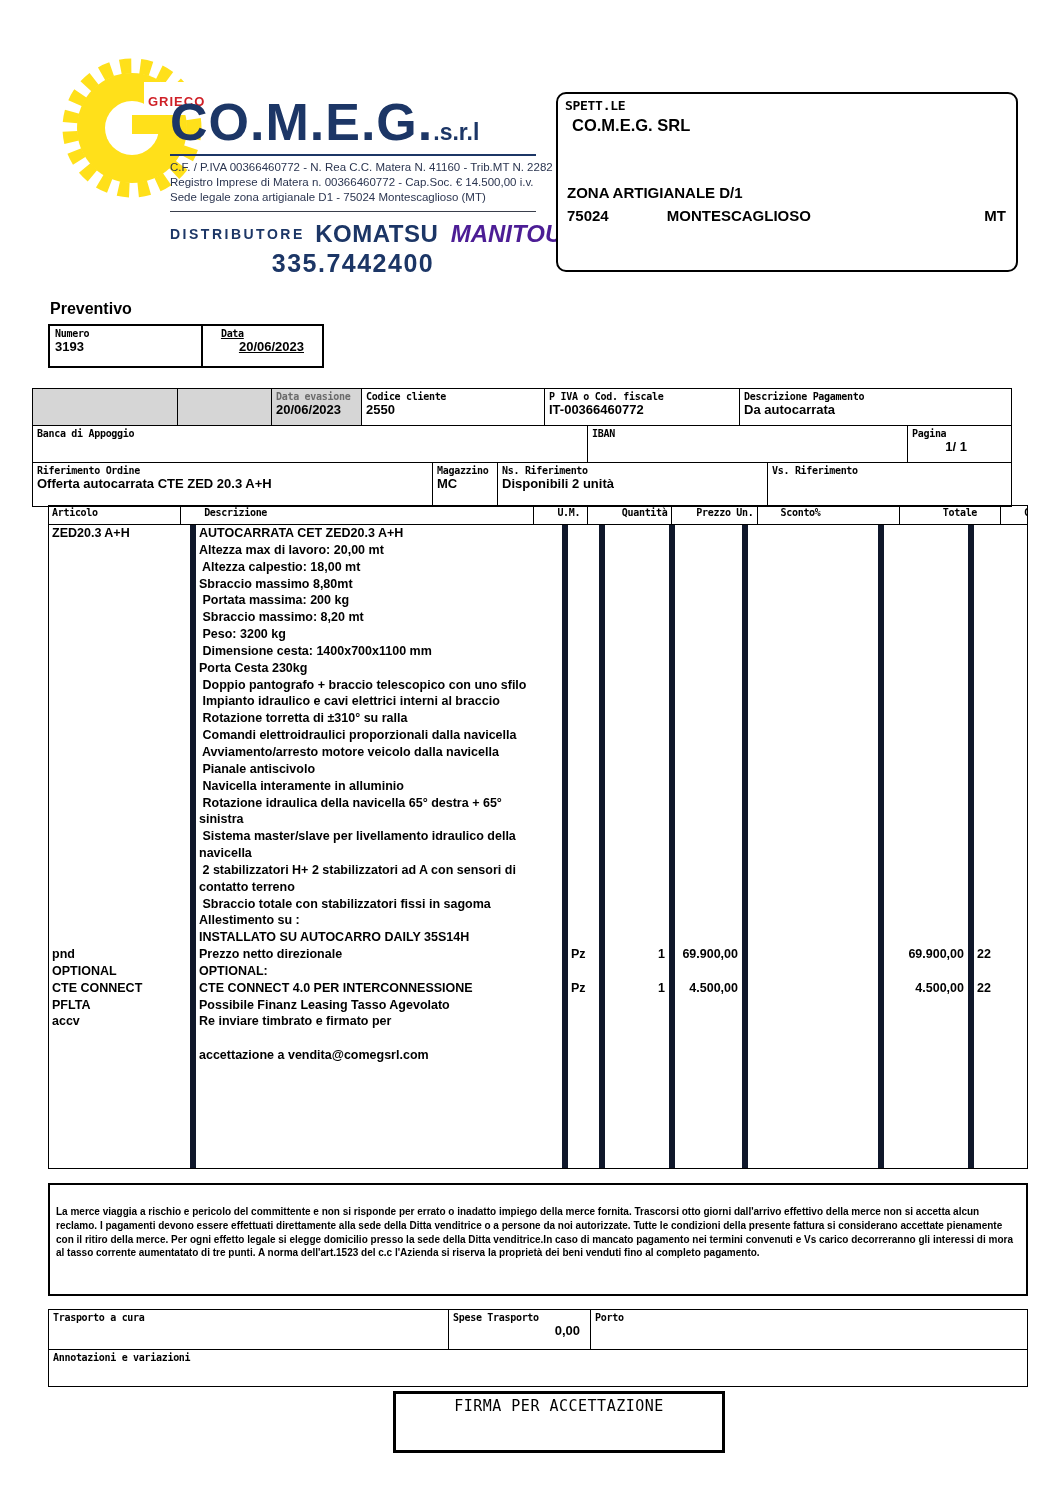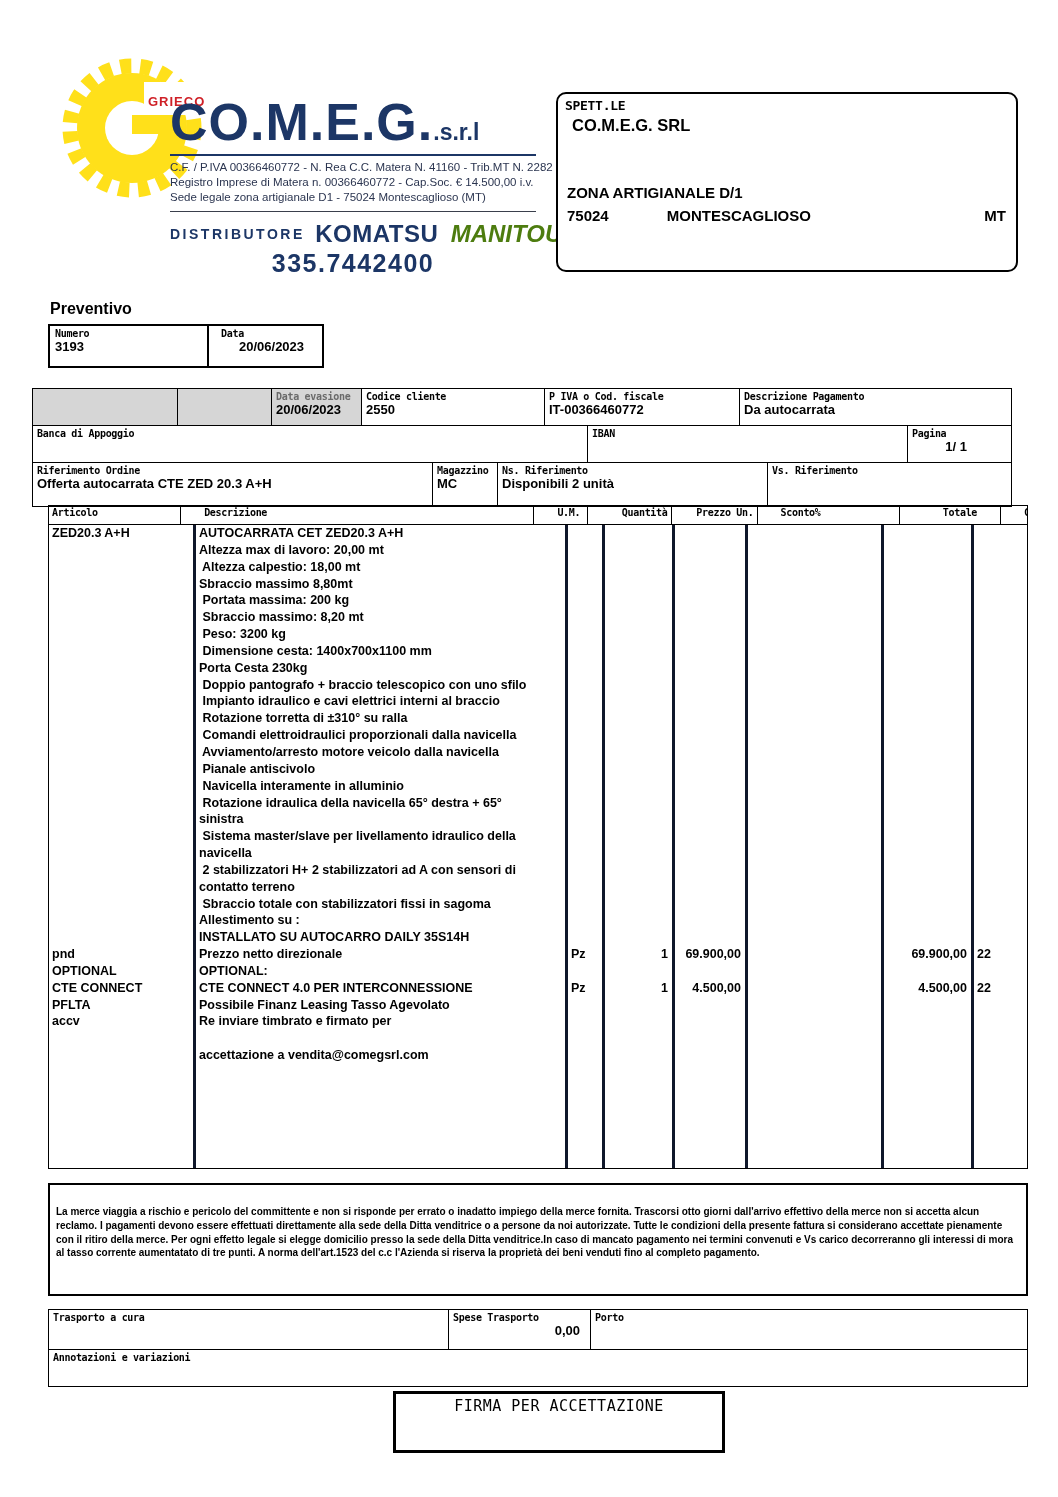--- a/index.html
+++ b/index.html
@@ -17,58 +17,58 @@
   .logo-wrap { left:56px; top:52px; width:158px; height:158px; }
   .brand-block { left:170px; top:92px; width:366px; }
   .company-title { color:#1c3666; border-bottom:2px solid #1c3666; padding-bottom:2px; white-space:nowrap; }
   .company-name { font-size:52px; font-weight:bold; letter-spacing:1px; }
   .company-suffix { font-size:23px; font-weight:bold; }
   .company-info { margin-top:4px; border-bottom:1.5px solid #3a3f4c; padding-bottom:6px; }
   .company-info div { font-size:11.5px; color:#2b3550; line-height:15px; white-space:nowrap; }
   .distrib-row { margin-top:8px; text-align:center; white-space:nowrap; }
   .distrib-label { color:#1c3666; font-weight:bold; font-size:14px; letter-spacing:2.5px; vertical-align:3px; }
   .brand-komatsu { color:#1c3666; font-weight:900; font-size:24px; letter-spacing:0.5px; margin-left:6px; }
-  .brand-manitou { color:#4d7c0f; font-weight:900; font-style:italic; font-size:24px; margin-left:8px; }
+  .brand-manitou { color:#4c1d95; font-weight:900; font-style:italic; font-size:24px; margin-left:8px; }
   .phone { text-align:center; color:#1c3666; font-weight:900; font-size:25px; letter-spacing:1.5px; margin-top:1px; }
 
   
   .rbox { border:2.5px solid #000; border-radius:10px; background:#fff; }
   .spett-box { left:556px; top:92px; width:462px; height:180px; }
   .luogo-box { left:556px; top:267px; width:462px; height:108px; }
   .rbox .tag { font-size:13px; position:absolute; left:7px; top:4px; }
   .spett-name { position:absolute; left:14px; top:22px; font-size:16.5px; font-weight:bold; }
   .spett-addr { position:absolute; left:9px; top:90px; font-size:15px; font-weight:bold; }
   .spett-cityrow { position:absolute; left:9px; right:10px; top:113px; font-size:15px; font-weight:bold; display:flex; }
   .spett-city { margin-left:58px; flex:1; }
   .luogo-val { position:absolute; left:9px; top:20px; font-size:15px; font-weight:bold; }
 
   
   .doc-title { left:50px; top:300px; font-size:16px; font-weight:bold; }
   .numero-box { left:48px; top:324px; width:276px; height:44px; border:2.5px solid #000; display:flex; }
   .numero-cell { width:159px; border-right:2px solid #000; padding:2px 5px; }
-  .data-cell { flex:1; padding:2px 12px; }
+  .data-cell { flex:1; padding:2px 18px;text-decoration:underline; }
   .data-cell .val { padding-left:18px; }
 
   
   .info-grid { left:32px; top:388px; width:980px; border:1.5px solid #000; }
   .ig-row { display:flex; border-bottom:1.5px solid #000; }
   .ig-row:last-child { border-bottom:none; }
   .ig-cell { border-right:1.5px solid #000; padding:2px 4px; overflow:hidden; }
   .ig-cell:last-child { border-right:none; }
   .grey { background:#d6d6d6; }
   .lbl-grey { color:#6a6a6a; }
   .row1 { height:37px; }
   .row2 { height:37px; }
   .row3 { height:43px; }
   .pagina-val { text-align:right; padding-right:40px; }
 
   
   .items-header { left:48px; top:505px; width:980px; height:19px; border:1.5px solid #000; border-bottom:none; display:flex;gap:20px; }
   .items-body { left:48px; top:524px; width:980px; height:645px; border:1.5px solid #000; display:flex; }
-  .col { border-right:3px solid #0f172a; height:100%; overflow:hidden; }
+  .col { border-right:6px solid #0f172a; height:100%; overflow:hidden; }
   .col:last-child { border-right:none; }
   .hcell { border-right:1px solid #000; padding:1px 3px; overflow:hidden; white-space:nowrap; }
   .hcell:last-child { border-right:none; }
   .c0 { width:147px; } .c1 { width:372px; } .c2 { width:37px; } .c3 { width:70px; }
   .c4 { width:73px; } .c5 { width:136px; } .c6 { width:90px; } .c7 { flex:1; }
   .h-right { text-align:right; }
   .h-center { text-align:center; }
   .line { height:16.85px; font-size:12.5px; font-weight:bold; white-space:pre; overflow:visible; padding:0 3px; line-height:16.85px; }
   .col-right .line { text-align:right; padding-right:4px; }
 

